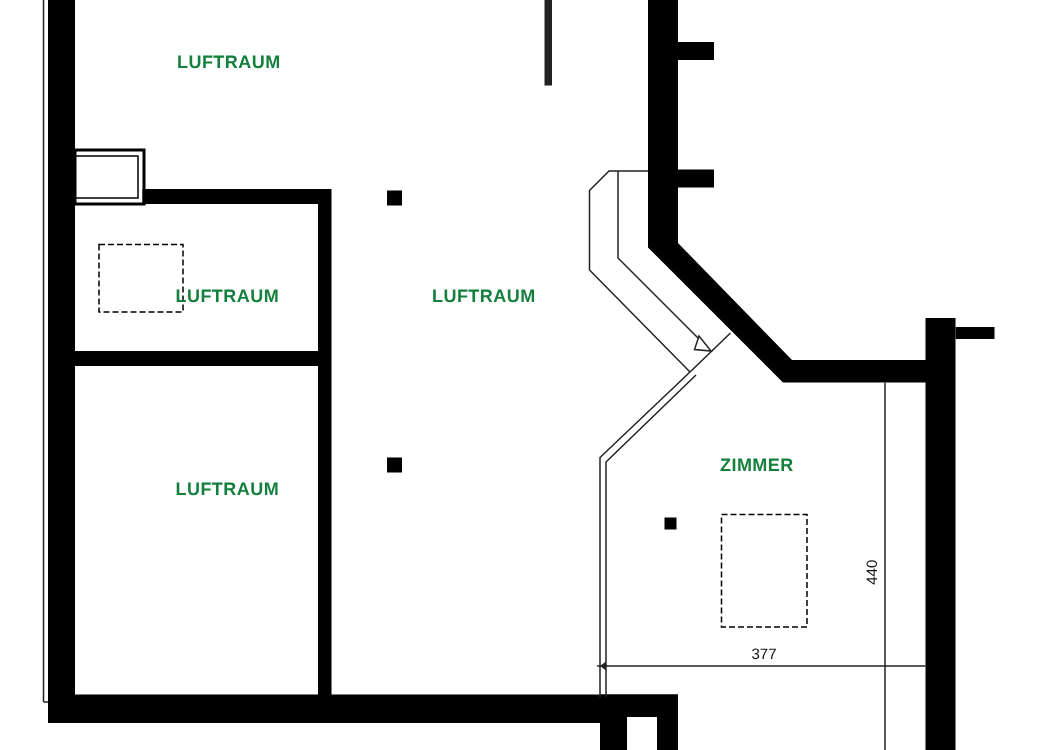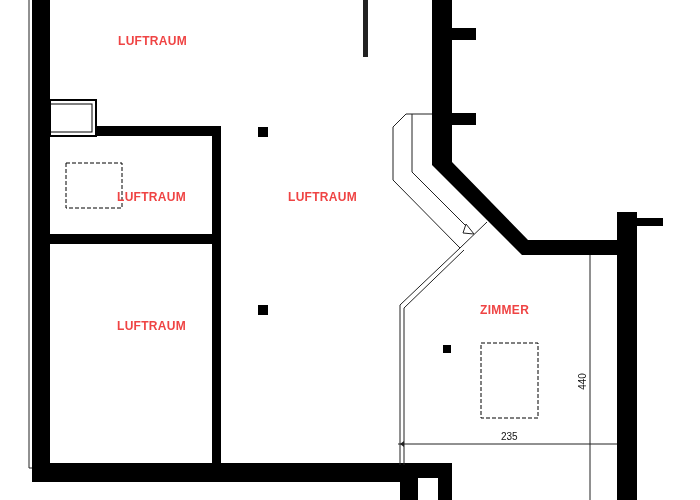--- a/index.html
+++ b/index.html
@@ -1,18 +1,18 @@
 <!DOCTYPE html>
 <html><head>
 <meta charset="utf-8">
 <style>
   html,body{margin:0;padding:0;background:#ffffff;}
   body{width:700px;height:500px;overflow:hidden;position:relative;font-family:"Liberation Sans",sans-serif;}
   svg{position:absolute;left:0;top:0;}
-  .lbl{position:absolute;font-weight:bold;font-size:12px;color:#ef4444;letter-spacing:0.3px;white-space:nowrap;}
+  .lbl{position:absolute;font-weight:bold;font-size:12px;color:#15803d;letter-spacing:0.3px;white-space:nowrap;}
   .dim{position:absolute;font-size:10px;color:#111;white-space:nowrap;}
   .dim.vert{transform:rotate(-90deg);transform-origin:center;}
 </style>
 </head>
 <body>
 
 <svg width="700" height="500" viewBox="0 0 700 500">
 
   <line x1="29" y1="0" x2="29" y2="468" stroke="#222" stroke-width="1"></line>
   <line x1="29" y1="468" x2="440" y2="468" stroke="#222" stroke-width="1"></line>
@@ -59,14 +59,14 @@
   <polygon points="400,444 404,441 404,447" fill="#222"></polygon>
   <line x1="590" y1="255" x2="590" y2="500" stroke="#222" stroke-width="1"></line>
 </svg>
 
 <div class="lbl" style="left:118px;top:34px;">LUFTRAUM</div>
 <div class="lbl" style="left:117px;top:190px;">LUFTRAUM</div>
 <div class="lbl" style="left:288px;top:190px;">LUFTRAUM</div>
 <div class="lbl" style="left:117px;top:319px;">LUFTRAUM</div>
 <div class="lbl" style="left:480px;top:303px;">ZIMMER</div>
 
-<div class="dim" style="left:501px;top:431px;">235</div>
+<div class="dim" style="left:501px;top:431px;">377</div>
 <div class="dim vert" style="left:574px;top:376px;">440</div>
 
 </body></html>

